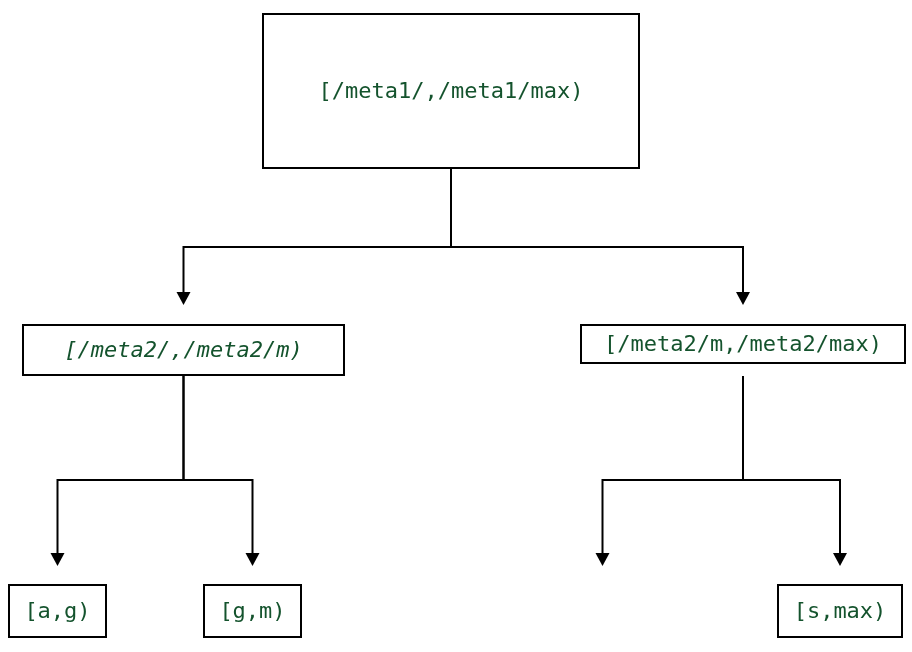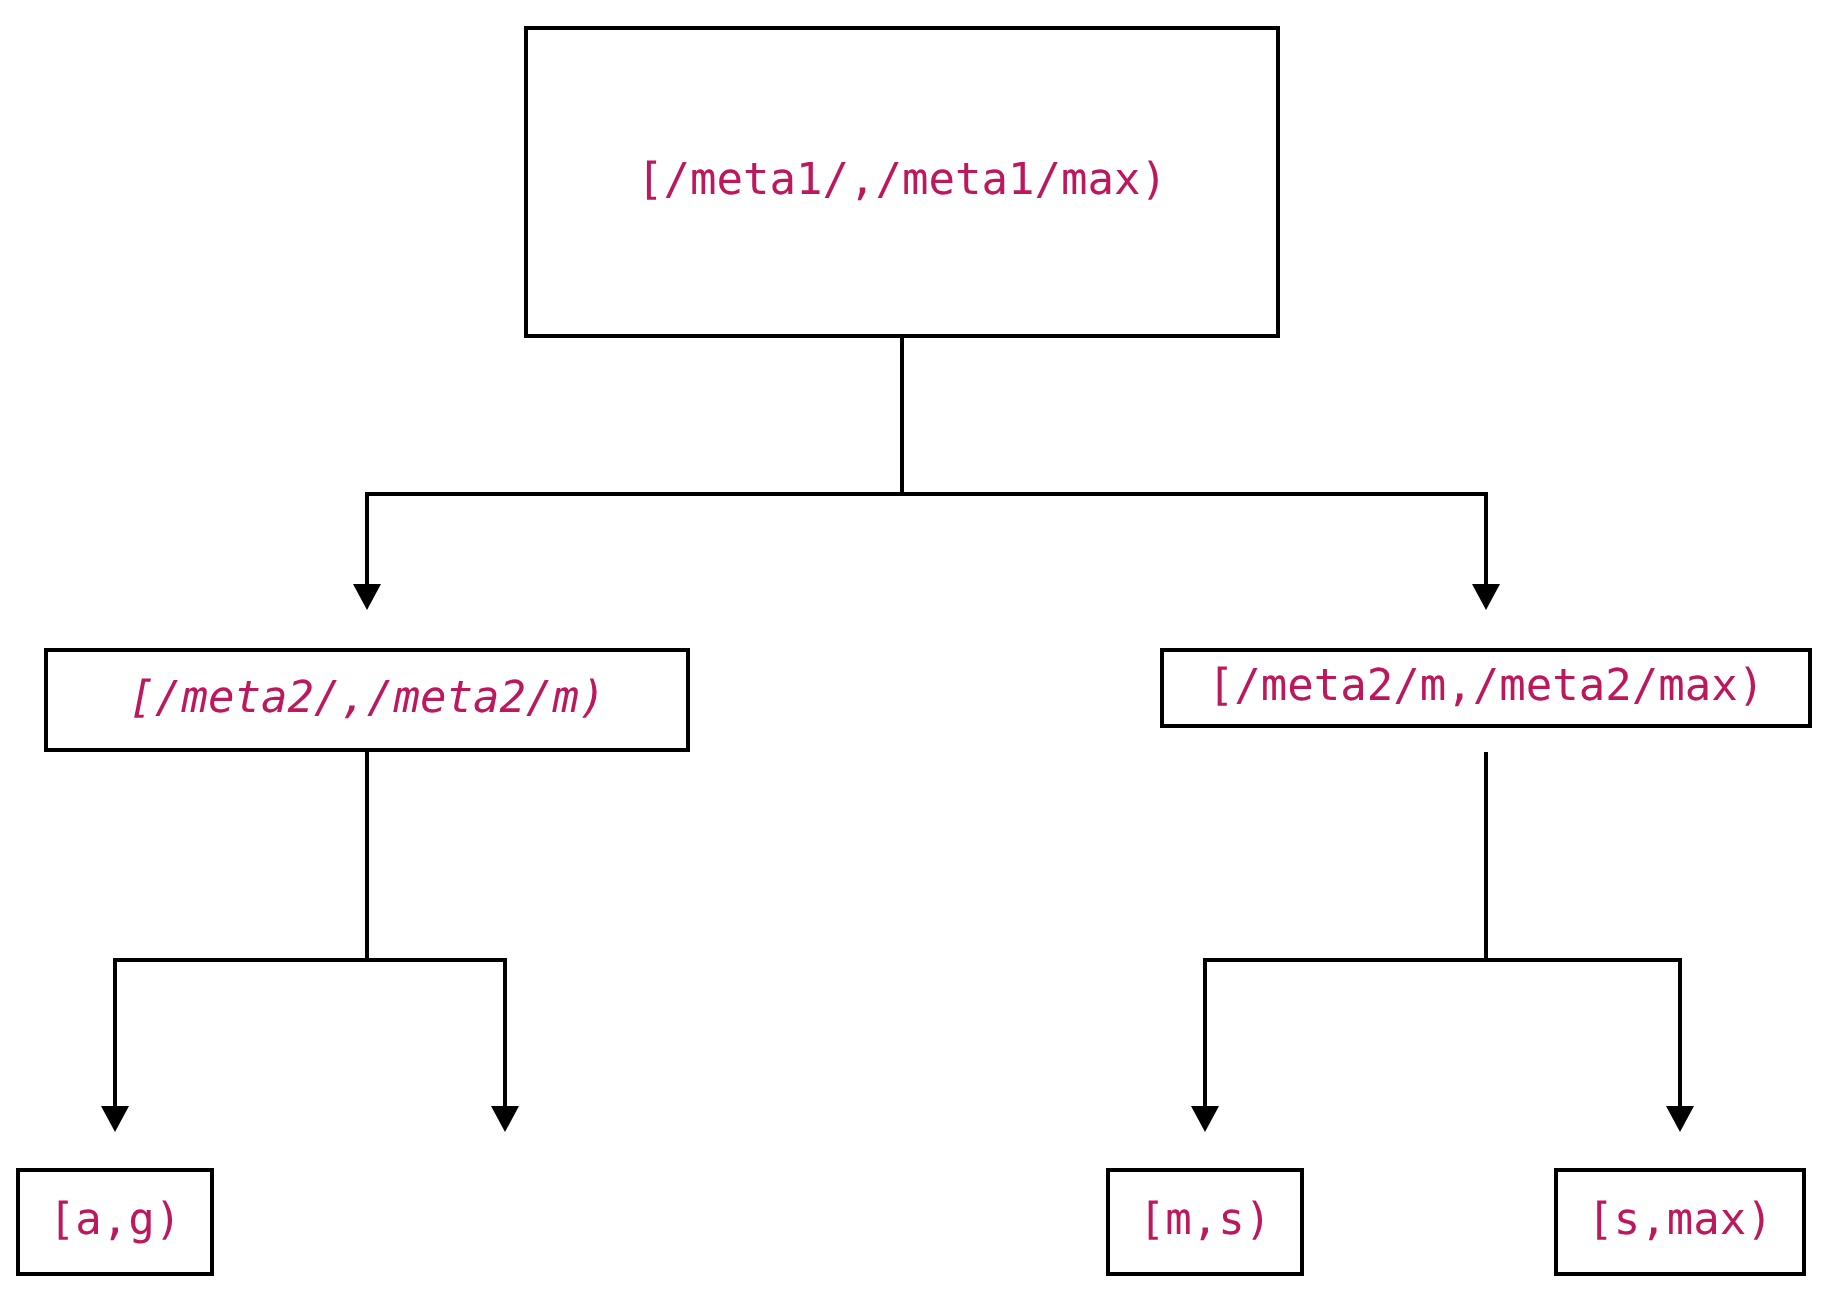--- a/index.html
+++ b/index.html
@@ -6,21 +6,21 @@
     margin: 0;
     padding: 0;
     background: #ffffff;
   }
   .canvas {
     position: relative;
     width: 912px;
     height: 652px;
     background: #ffffff;
     font-family: "DejaVu Sans Mono", "Liberation Mono", monospace;
-    color: #be185d;
+    color: #14532d;
     overflow: hidden;
   }
   .edges {
     position: absolute;
     left: 0;
     top: 0;
     width: 912px;
     height: 652px;
   }
   .edges path {
@@ -87,22 +87,22 @@
   </div>
 
   <div class="node node-right">
     <span>[/meta2/m,/meta2/max)</span>
   </div>
 
   <div class="node node-ag">
     <span>[a,g)</span>
   </div>
 
+  <div class="node node-gm">
+    <span>[g,m)</span>
+  </div>
 
-  <div class="node node-ms">
-    <span>[m,s)</span>
-  </div>
 
   <div class="node node-smax">
     <span>[s,max)</span>
   </div>
 
 </div>
 
 </body></html>

